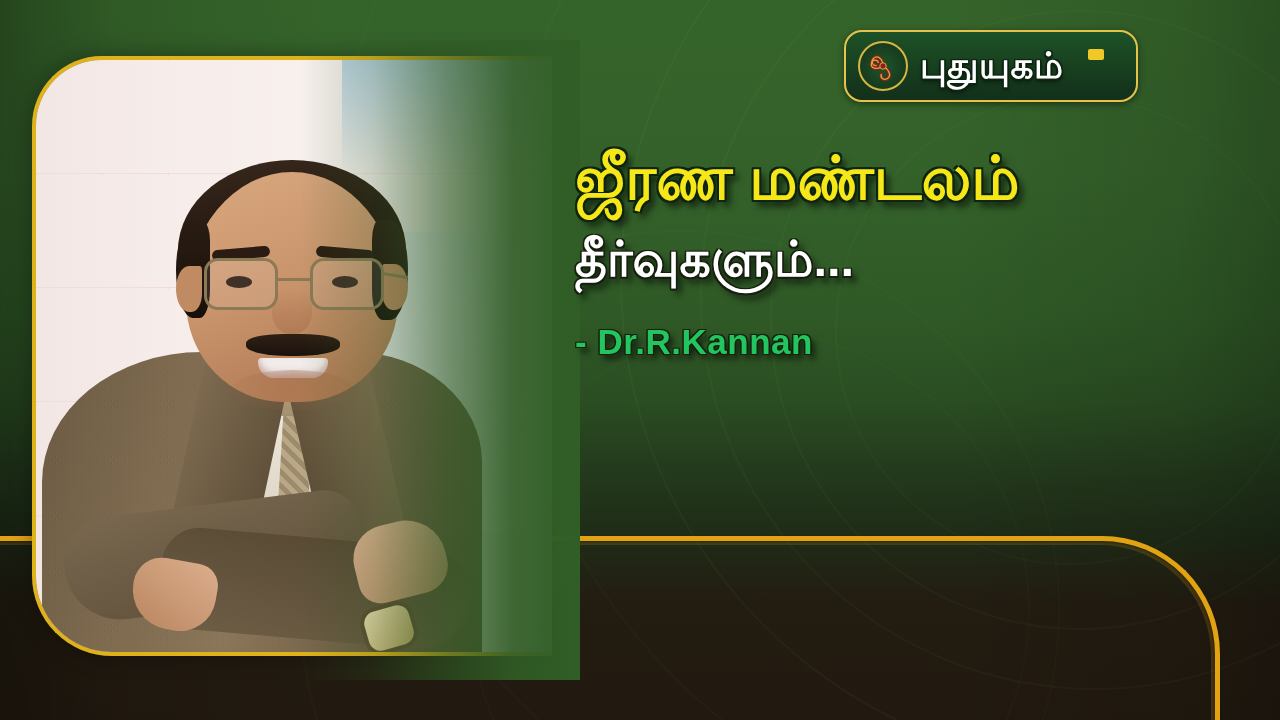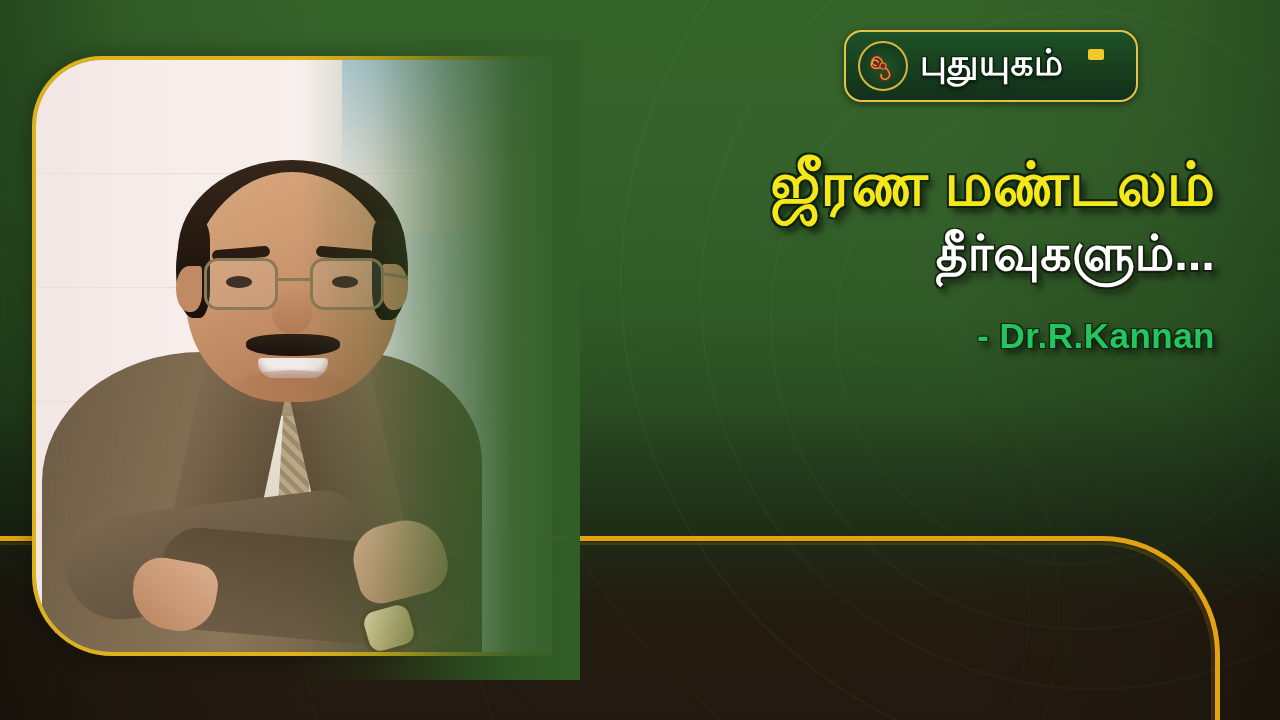--- a/index.html
+++ b/index.html
@@ -301,21 +301,20 @@
   
   .logo-badge {
     position:absolute; right:142px; top:30px;
     width:294px; height:72px;
     background:linear-gradient(180deg,#1d5227 0%,#18401f 52%,#12301a 100%);
     border:2px solid #e7c24b;
     border-radius:18px;
     display:flex; align-items:center; gap:12px;
     padding:0 16px 0 12px;
     box-shadow:0 2px 7px rgba(0,0,0,0.45);
-    font-family:Liberation Mono, monospace;
   }
   .logo-mark {
     width:50px; height:50px; flex:0 0 50px;
     border-radius:50%;
     border:2px solid #d8b441;
     background:radial-gradient(circle at 50% 50%, #1f5529 0%, #123019 100%);
     position:relative;
   }
   .logo-mark svg { position:absolute; left:0; top:0; }
   .logo-word {
@@ -331,44 +330,44 @@
       0 3px 4px rgba(0,0,0,0.6);
   }
   .logo-tick {
     position:absolute; right:32px; top:17px;
     width:16px; height:11px; background:#f0c928; border-radius:2px;
   }
 
   
   .headline {
     position:absolute;
-    left:575px; top:150px;
+    left:575px; top:144px;
     width:640px;
-    text-align:right;
+    text-align:left;
   }
   .hl-main {
     color:#f6e718;
     font-size:60px; font-weight:bold; line-height:1.18;
     white-space:nowrap;
     text-shadow:
       -2px -2px 0 #0d2410, 2px -2px 0 #0d2410,
       -2px 2px 0 #0d2410, 2px 2px 0 #0d2410,
       5px 6px 7px rgba(0,0,0,0.72);
   }
   .hl-sub {
     color:#ffffff;
     font-size:49px; font-weight:bold; line-height:1.34;
     white-space:nowrap;
     text-shadow:
       -1.5px -1.5px 0 #17200f, 1.5px -1.5px 0 #17200f,
       -1.5px 1.5px 0 #17200f, 1.5px 1.5px 0 #17200f,
       5px 6px 7px rgba(0,0,0,0.72);
   }
   .hl-sub.l2 { margin-top:18px; }
-  .hl-sub.l3 { margin-top:0; }
+  .hl-sub.l3 { margin-top:12px; }
   .hl-credit {
     margin-top:30px;
     color:#22c55e;
     font-size:35px; font-weight:bold; letter-spacing:0.5px;
     white-space:nowrap;
     text-shadow:
       -1.2px -1.2px 0 #17200f, 1.2px -1.2px 0 #17200f,
       -1.2px 1.2px 0 #17200f, 1.2px 1.2px 0 #17200f,
       4px 5px 6px rgba(0,0,0,0.72);
   }

